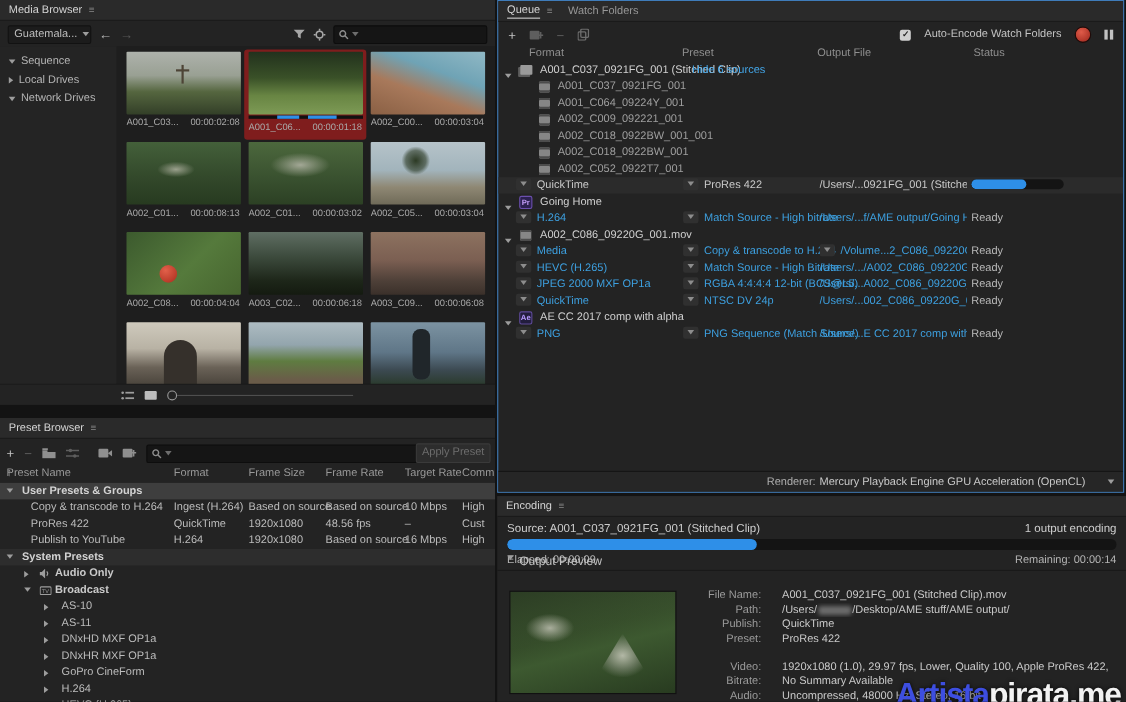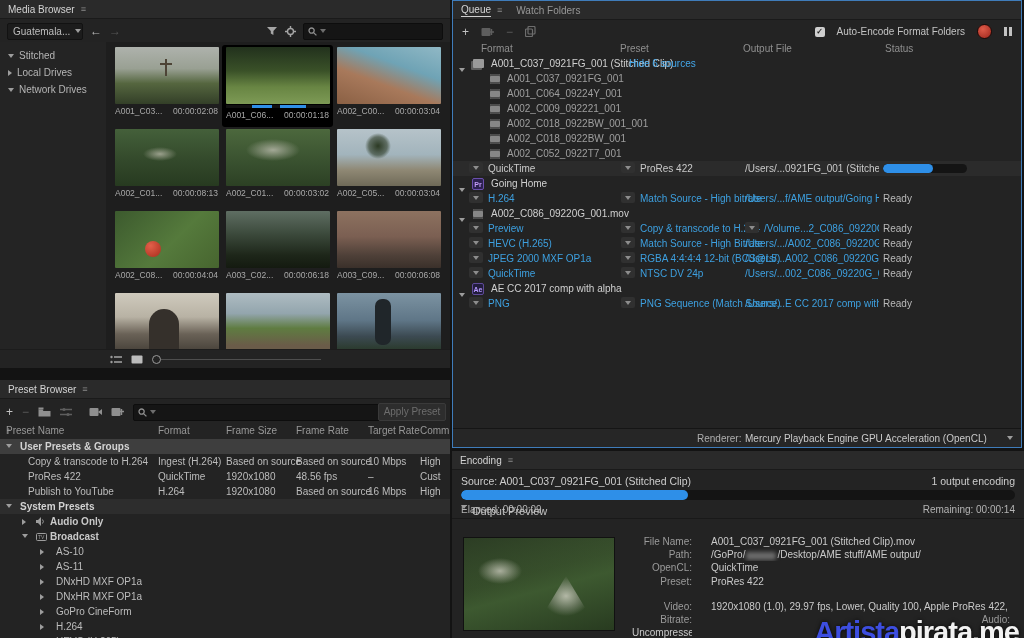--- a/index.html
+++ b/index.html
@@ -31,21 +31,21 @@
         color:#bdbdbd;display:flex;align-items:center;gap:5px;padding:0 5px;width:64px;justify-content:space-between}
   .nav{font-size:12px;color:#b9b9b9;line-height:1}
   .nav.dim{color:#565656}
   .mb-sp{flex:1}
   .mb-body{position:absolute;top:42px;left:0;right:0;bottom:18px;display:flex}
   .mb-tree{width:106px;background:#242424;padding-top:5px;box-sizing:border-box}
   .tree-item{height:17px;display:flex;align-items:center;gap:5px;padding-left:8px;font-size:10px;color:#b5b5b5}
   .mb-grid{flex:1;background:#1e1e1e;padding:3px 4px 0 5px;display:grid;
            grid-template-columns:repeat(3,111px);grid-auto-rows:82px}
   .cell{padding:2px 3px;border-radius:3px}
-  .cell.selected{background:#000000}
+  .cell.selected{background:#7f1d1d}
   .thumb{width:104px;height:57px;margin:0 auto;position:relative;overflow:hidden;border-radius:1px}
   .scrub{height:3px;width:104px;margin:1px auto 0;background:#111;display:flex}
   .scrub i{display:block;height:3px;background:#2f8fe8}
   .lbl{display:flex;justify-content:space-between;font-size:8.5px;color:#a9a9a9;margin-top:2px;padding:0 1px}
   .lbl .nm{overflow:hidden;white-space:nowrap;max-width:52px}
   .mb-footer{position:absolute;bottom:0;left:0;right:0;height:18px;background:#232323;display:flex;
              align-items:center;gap:9px;padding-left:110px;border-top:1px solid #1c1c1c}
   .slider{display:flex;align-items:center;gap:0}
   .knob{width:7px;height:7px;border-radius:50%;border:1.5px solid #9a9a9a;background:#232323}
   .sline{width:160px;height:1px;background:#4e4e4e}
@@ -196,21 +196,21 @@
           <circle cx="3.6" cy="3.6" r="2.6" fill="none" stroke="#8e8e8e" stroke-width="1.3"></circle>
           <path d="M5.6 5.6 8.4 8.4" stroke="#8e8e8e" stroke-width="1.3"></path>
         </svg>
       <span class="tri-d" style="border-top-color:#6d6d6d"></span>
     </div>
   </div>
   <div class="mb-body">
     <div class="mb-tree">
       <div class="tree-item">
         <span class="tri-d"></span>
-        <span>Stitched</span>
+        <span>Sequence</span>
       </div>
       <div class="tree-item">
         <span class="tri-r"></span>
         <span>Local Drives</span>
       </div>
       <div class="tree-item">
         <span class="tri-d"></span>
         <span>Network Drives</span>
       </div>
     </div>
@@ -507,21 +507,21 @@
     </span>
     <span class="tbtn dim">−</span>
     <span>
       <svg width="11" height="11" viewBox="0 0 11 11">
           <rect x="0.5" y="3" width="7" height="7.5" rx="1" fill="none" stroke="#6e6e6e" stroke-width="1.2"></rect>
           <rect x="3" y="0.5" width="7" height="7.5" rx="1" fill="none" stroke="#6e6e6e" stroke-width="1.2"></rect>
         </svg>
     </span>
     <span class="q-sp"></span>
     <span class="chk">✓</span>
-    <span class="chklbl">Auto-Encode Format Folders</span>
+    <span class="chklbl">Auto-Encode Watch Folders</span>
     <span class="stopbtn"></span>
     <span class="pausebtn">
         <i></i>
         <i></i>
       </span>
   </div>
   <div class="qhead">
     <span class="qh0">Format</span>
     <span class="qh1">Preset</span>
     <span class="qh2">Output File</span>
@@ -576,21 +576,21 @@
     <span class="abs c-out blu">/Users/...f/AME output/Going Home.mp4</span>
     <span class="abs c-stat st">Ready</span>
   </div>
 
   <div class="qrow">
     <span class="abs" style="left:6px;top:5px"><span class="tri-d"></span></span>
     <span class="filmicon" style="left:20px"></span>
     <span class="abs gname" style="left:38px">A002_C086_09220G_001.mov</span>
   </div>
   <div class="qrow">
-    <span class="abs c-fmt"><span class="dd"></span><span class="blu">Preview</span></span>
+    <span class="abs c-fmt"><span class="dd"></span><span class="blu">Media</span></span>
     <span class="abs c-pre"><span class="dd"></span><span class="blu">Copy &amp; transcode to H.264</span></span>
     <span class="abs c-out"><span class="dd"></span><span class="blu">/Volume...2_C086_09220G_001.mov</span></span>
     <span class="abs c-stat st">Ready</span>
   </div>
   <div class="qrow">
     <span class="abs c-fmt"><span class="dd"></span><span class="blu">HEVC (H.265)</span></span>
     <span class="abs c-pre"><span class="dd"></span><span class="blu">Match Source - High Bitrate</span></span>
     <span class="abs c-out blu">/Users/.../A002_C086_09220G_001.mp4</span>
     <span class="abs c-stat st">Ready</span>
   </div>
@@ -647,28 +647,29 @@
   <div class="ediv"></div>
   <div class="oplbl">
     <span class="tri-d"></span>
     <span>Output Preview</span>
   </div>
   <div class="pimg"></div>
   <div class="dgrid">
     <div class="dlab">File Name:</div>
       <div class="dval">A001_C037_0921FG_001 (Stitched Clip).mov</div>
     <div class="dlab">Path:</div>
-    <div class="dval"><span>/GoPro/</span><span class="redact"></span><span>/Desktop/AME stuff/AME output/</span></div>
-    <div class="dlab">OpenCL:</div>
+    <div class="dval"><span>/Users/</span><span class="redact"></span><span>/Desktop/AME stuff/AME output/</span></div>
+    <div class="dlab">Publish:</div>
       <div class="dval">QuickTime</div>
     <div class="dlab">Preset:</div>
       <div class="dval">ProRes 422</div>
     <div class="dgap"></div>
     <div class="dlab">Video:</div>
       <div class="dval">1920x1080 (1.0), 29.97 fps, Lower, Quality 100, Apple ProRes 422, 00:00:24:19</div>
     <div class="dlab">Bitrate:</div>
+      <div class="dval">No Summary Available</div>
     <div class="dlab">Audio:</div>
       <div class="dval">Uncompressed, 48000 Hz, Stereo, 16 bit</div>
   </div>
   <div class="watermark">
     <span class="wm1">Artista</span><span class="wm2">pirata.me</span>
   </div>
 </section>
 
 </body></html>

